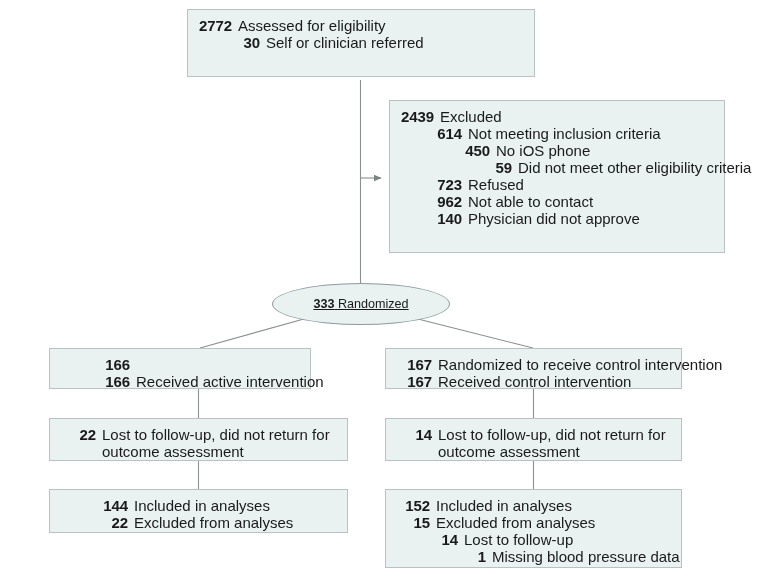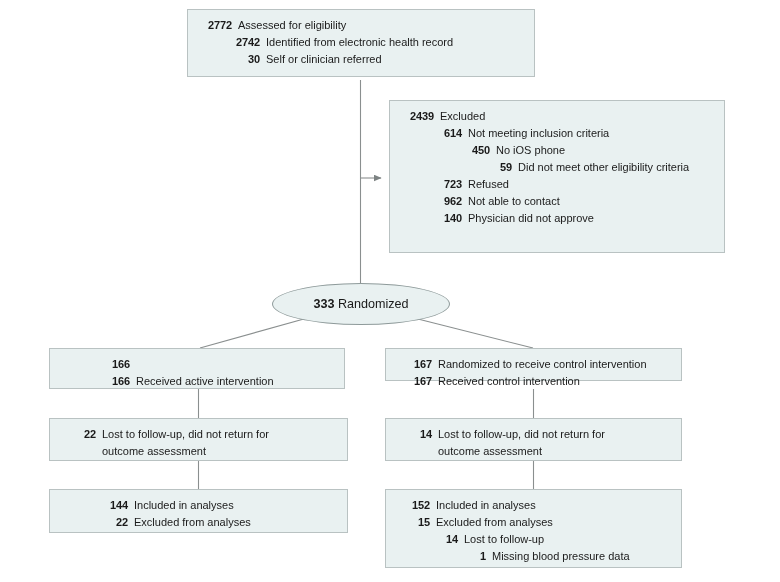--- a/index.html
+++ b/index.html
@@ -37,25 +37,26 @@
   }
   .oval {
     position: absolute;
     box-sizing: border-box;
     background: #e9f1f1;
     border: 1px solid #8e9a9a;
     border-radius: 50%;
     display: flex;
     align-items: center;
     justify-content: center;
+    text-decoration: underline;
   }
   .row {
     display: flex;
     align-items: baseline;
-    font-size: 11px;
+    font-size: 15px;
     line-height: 17px;
     white-space: nowrap;
   }
   .num {
     font-weight: bold;
     text-align: right;
     flex: 0 0 auto;
     letter-spacing: -0.1px;
   }
   .txt {
@@ -106,24 +107,20 @@
     <line x1="533.5" y1="389" x2="533.5" y2="418" stroke="#8a8f8f" stroke-width="1.1"></line>
     <line x1="533.5" y1="461" x2="533.5" y2="489" stroke="#8a8f8f" stroke-width="1.1"></line>
   </svg>
 
   <div class="box" style="left:187px; top:9px; width:348px; height:68px;">
     <div class="row lvl0">
       <span class="num">2772</span>
       <span class="txt">Assessed for eligibility</span>
     </div>
     <div class="row lvl1">
-      <span class="num">2742</span>
-      <span class="txt">Identified from electronic health record</span>
-    </div>
-    <div class="row lvl1">
       <span class="num">30</span>
       <span class="txt">Self or clinician referred</span>
     </div>
   </div>
 
   <div class="box" style="left:389px; top:100px; width:336px; height:153px;">
     <div class="row lvl0">
       <span class="num">2439</span>
       <span class="txt">Excluded</span>
     </div>
@@ -153,31 +150,31 @@
     </div>
   </div>
 
   <div class="oval" style="left:272px; top:283px; width:178px; height:42px;">
     <div class="oval-text">
       <b>333</b>
       <span>Randomized</span>
     </div>
   </div>
 
-  <div class="box" style="left:49px; top:348px; width:296px; height:41px;padding-left:44px;">
+  <div class="box" style="left:49px; top:348px; width:262px; height:41px;padding-left:44px;">
     <div class="row ralign">
       <span class="num">166</span>
     </div>
     <div class="row ralign">
       <span class="num">166</span>
       <span class="txt">Received active intervention</span>
     </div>
   </div>
 
-  <div class="box" style="left:385px; top:348px; width:297px; height:33px;">
+  <div class="box" style="left:385px; top:348px; width:297px; height:41px;">
     <div class="row ralign">
       <span class="num">167</span>
       <span class="txt">Randomized to receive control intervention</span>
     </div>
     <div class="row ralign">
       <span class="num">167</span>
       <span class="txt">Received control intervention</span>
     </div>
   </div>
 

